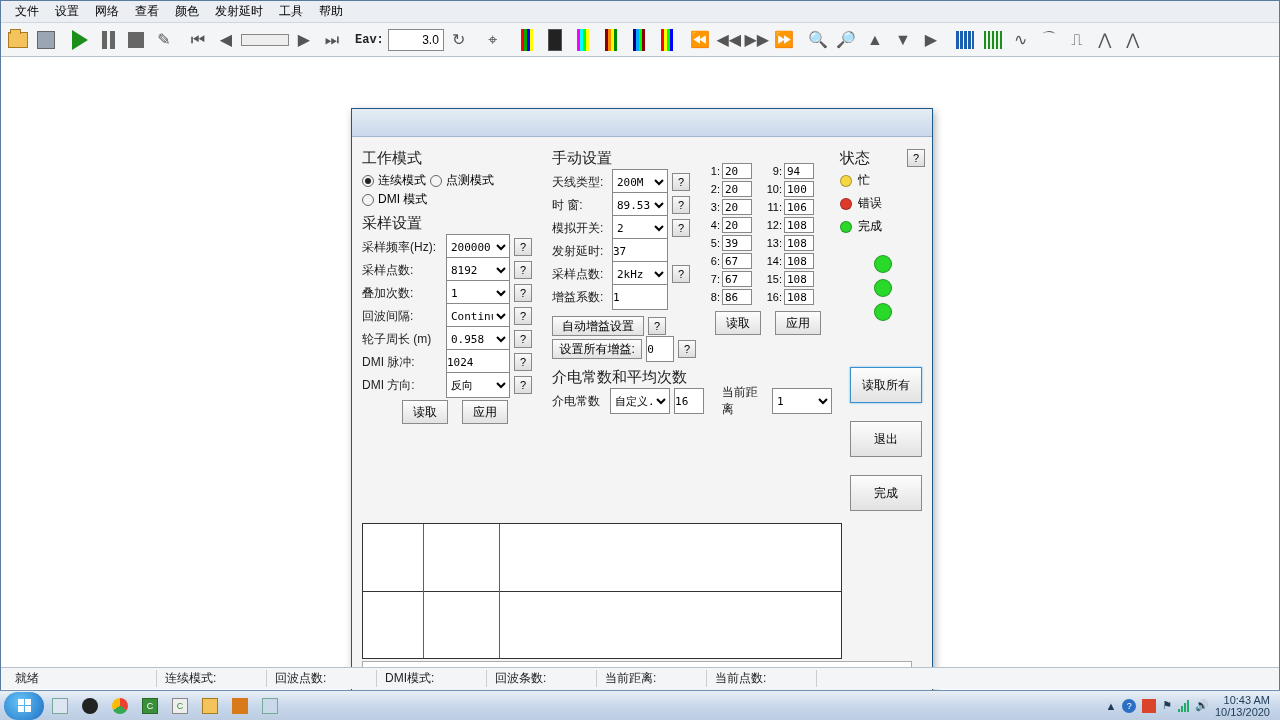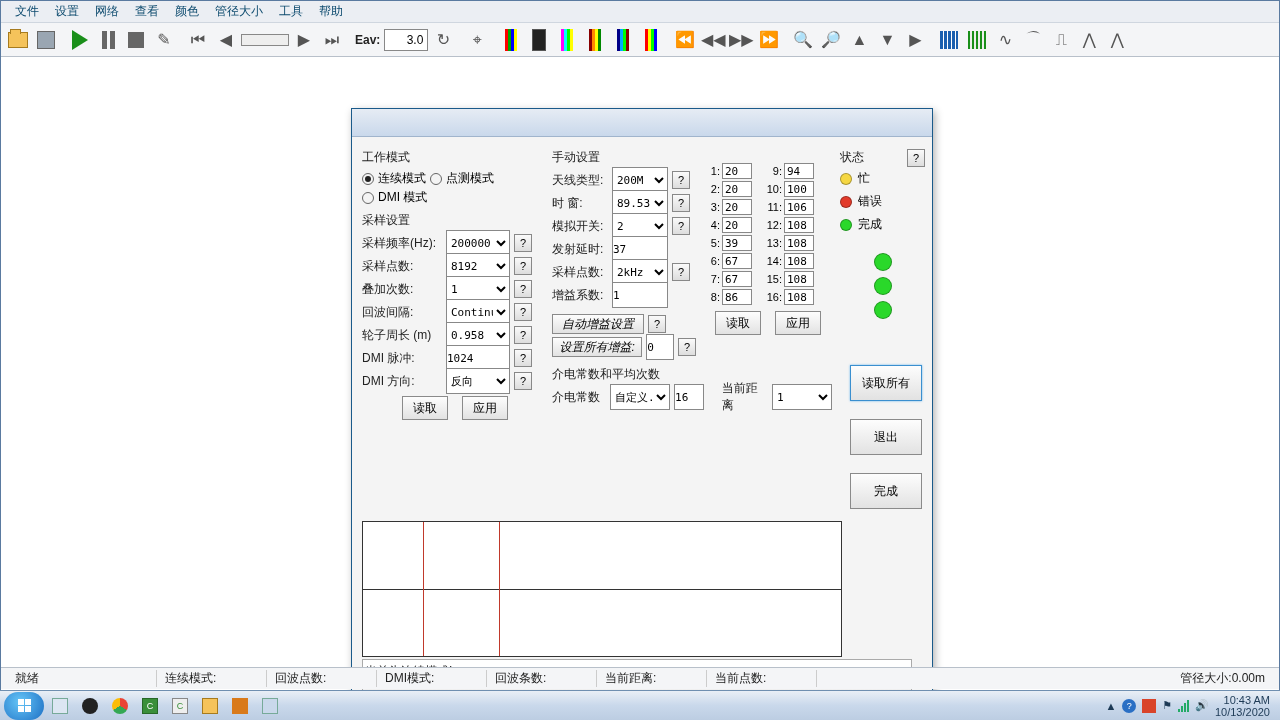--- a/index.html
+++ b/index.html
@@ -6,60 +6,60 @@
 body { width: 1280px; height: 720px; background: #fff; overflow: hidden; position: relative; }
 
 
 .win { position: absolute; inset: 0; border: 1px solid #5a7aa0; background: #fff; }
 .titlebar { height: 26px; background: linear-gradient(#f8f8f8,#e4e4e4); border-bottom: 1px solid #9aa7b7; display: flex; align-items: center; padding: 0 4px; font-size: 12px; color: #222; }
 .titlebar .ticon { width: 16px; height: 16px; background: #d97a1a; margin-right: 6px; }
 .winbtns { margin-left: auto; display: flex; gap: 2px; }
 .winbtn { width: 26px; height: 18px; border: 1px solid #8a96a5; background: linear-gradient(#fafafa,#ddd); font-size: 11px; display: flex; align-items: center; justify-content: center; color: #333; }
 
 .menubar { height: 22px; background: #ebeef3; border-bottom: 1px solid #cfd6df; display: flex; padding: 0 6px; font-size: 12px; align-items: center; }
-.menubar span { padding: 2px 8px; color: #0c4a6e; }
+.menubar span { padding: 2px 8px; color: #000000; }
 
 .toolbar { height: 34px; border-bottom: 1px solid #b8c0ca; display: flex; align-items: center; padding: 0 4px; gap: 2px; background: #f4f5f7; }
 .tb-btn { width: 26px; height: 26px; border: 1px solid transparent; display: flex; align-items: center; justify-content: center; }
 .tb-sep { width: 4px; height: 28px; }
-.tb-label { font-size: 12px; font-weight: bold; color: #222; margin: 0 2px; }
-.tb-input { width: 44px; height: 22px; font-size: 12px; text-align: right; padding: 0 4px; border: 1px solid #888; }
+.tb-label { font-size: 12px; font-weight: bold; color: #222; margin: 0 2px; font-family: Liberation Mono, monospace; }
+.tb-input { width: 56px; height: 22px; font-size: 12px; text-align: right; padding: 0 4px; border: 1px solid #888; }
 .icon-folder { width:20px;height:16px;background:#f5c35b;border:1px solid #a77b1e;position:relative;}
 .icon-folder::before{content:"";position:absolute;top:-4px;left:1px;width:9px;height:4px;background:#f5c35b;border:1px solid #a77b1e;border-bottom:none;}
 .icon-save { width:18px;height:18px;background:#9aa6b2;border:1px solid #666;position:relative;}
 .icon-play { width:0;height:0;border-left:16px solid #1a8f1a;border-top:10px solid transparent;border-bottom:10px solid transparent;}
 .icon-pause { display:flex;gap:3px;}
 .icon-pause span{width:5px;height:18px;background:#666;}
 .icon-stop { width:16px;height:16px;background:#666;}
 .icon-arrow { font-size:16px;color:#555;}
 .tb-track { width:48px;height:12px;border:1px solid #888;background:#eee;}
 .color-swatch { width:14px;height:22px;border:1px solid #555;}
 .color-strip { display:flex; }
 .color-strip span{width:3px;height:22px;}
 
 
 .dialog { position: absolute; left: 350px; top: 107px; width: 582px; border: 1px solid #1a5a8a; background: #f9f9f9; box-shadow: 2px 3px 8px rgba(0,0,0,0.3); }
 .dlg-title { height: 28px; background: linear-gradient(#e6ecf4,#c9d8eb); border-bottom: 1px solid #a0b4cc; }
 .dlg-body { padding: 12px 10px 6px 10px; background: #f4f4f4; display: grid; grid-template-columns: 186px 144px 136px 92px; gap: 4px; font-size: 12px; }
-.grp-title { font-size: 12px; color: #222; margin-bottom: 4px; }
+.grp-title { font-size: 15px; color: #222; margin-bottom: 4px; }
 .grp { display: flex; flex-direction: column; }
 
 .radio-row { display: flex; align-items: center; gap: 4px; font-size: 12px; margin-bottom: 2px; }
 .radio-dot { width:12px;height:12px;border:1px solid #666;border-radius:50%;display:inline-block;position:relative;}
 .radio-dot.on::after{content:"";position:absolute;inset:2px;background:#222;border-radius:50%;}
 
 .frow { display: flex; align-items: center; gap: 4px; margin-bottom: 3px; height: 20px; }
 .flabel { font-size: 12px; color: #222; width: 80px; }
 .flabel.nw { width: 56px; }
 .sel, .inp { border: 1px solid #888; background: #fff; font-size: 11px; height: 26px; padding: 0 0; font-family: monospace; }
 .sel { width: 64px; }
 .inp { width: 40px; }
 .qbtn { width: 18px; height: 18px; border: 1px solid #888; background: linear-gradient(#fafafa,#ddd); font-size: 11px; display: flex; align-items: center; justify-content: center; }
 .btn { border: 1px solid #8a8a8a; background: linear-gradient(#fdfdfd,#e2e2e2); font-size: 12px; padding: 3px 10px; height: 24px; display: inline-flex; align-items: center; justify-content: center; }
-.btn.sm { padding: 2px 6px; height: 20px; font-style: italic; }
+.btn.sm { padding: 2px 6px; height: 20px; }
 .btn.acc { border: 1px solid #3a8fcf; box-shadow: 0 0 2px #6ab6f0; }
 
 .numgrid { display: grid; grid-template-columns: 20px 32px 26px 32px; gap: 2px 2px; align-items: center; }
 .numgrid .lab { font-size: 11px; text-align: right; }
 .numgrid .ninp { width: 30px; height: 16px; border:1px solid #888; font-size:11px; padding:0 2px; font-family: monospace; }
 
 .status-col { display:flex;flex-direction:column;gap:6px;font-size:12px;}
 .dot { width:12px;height:12px;border-radius:50%;display:inline-block;margin-right:6px;vertical-align:middle;border:1px solid rgba(0,0,0,0.3);}
 .dot.big { width:18px;height:18px;}
 .dot.yellow{background:#f5d742;}
@@ -98,21 +98,21 @@
 <body>
 
 <div class="win">
 
   <div class="menubar">
     <span>文件</span>
     <span>设置</span>
     <span>网络</span>
     <span>查看</span>
     <span>颜色</span>
-    <span>管径大小</span>
+    <span>发射延时</span>
     <span>工具</span>
     <span>帮助</span>
   </div>
 
   <div class="toolbar">
     <div class="tb-btn">
         <div class="icon-folder"></div>
       </div>
     <div class="tb-btn">
         <div class="icon-save"></div>
@@ -445,21 +445,20 @@
   </div>
 
   <div class="mainstatus">
     <span>就绪</span>
     <span class="cell">连续模式:</span>
     <span class="cell">回波点数:</span>
     <span class="cell">DMI模式:</span>
     <span class="cell">回波条数:</span>
     <span class="cell">当前距离:</span>
     <span class="cell">当前点数:</span>
-    <span style="flex:1;border-right:none;text-align:right">管径大小:0.00m</span>
   </div>
 </div>
 
 <div class="taskbar">
   <div class="start">
       <div class="win4">
         <span></span>
         <span></span>
         <span></span>
         <span></span>

